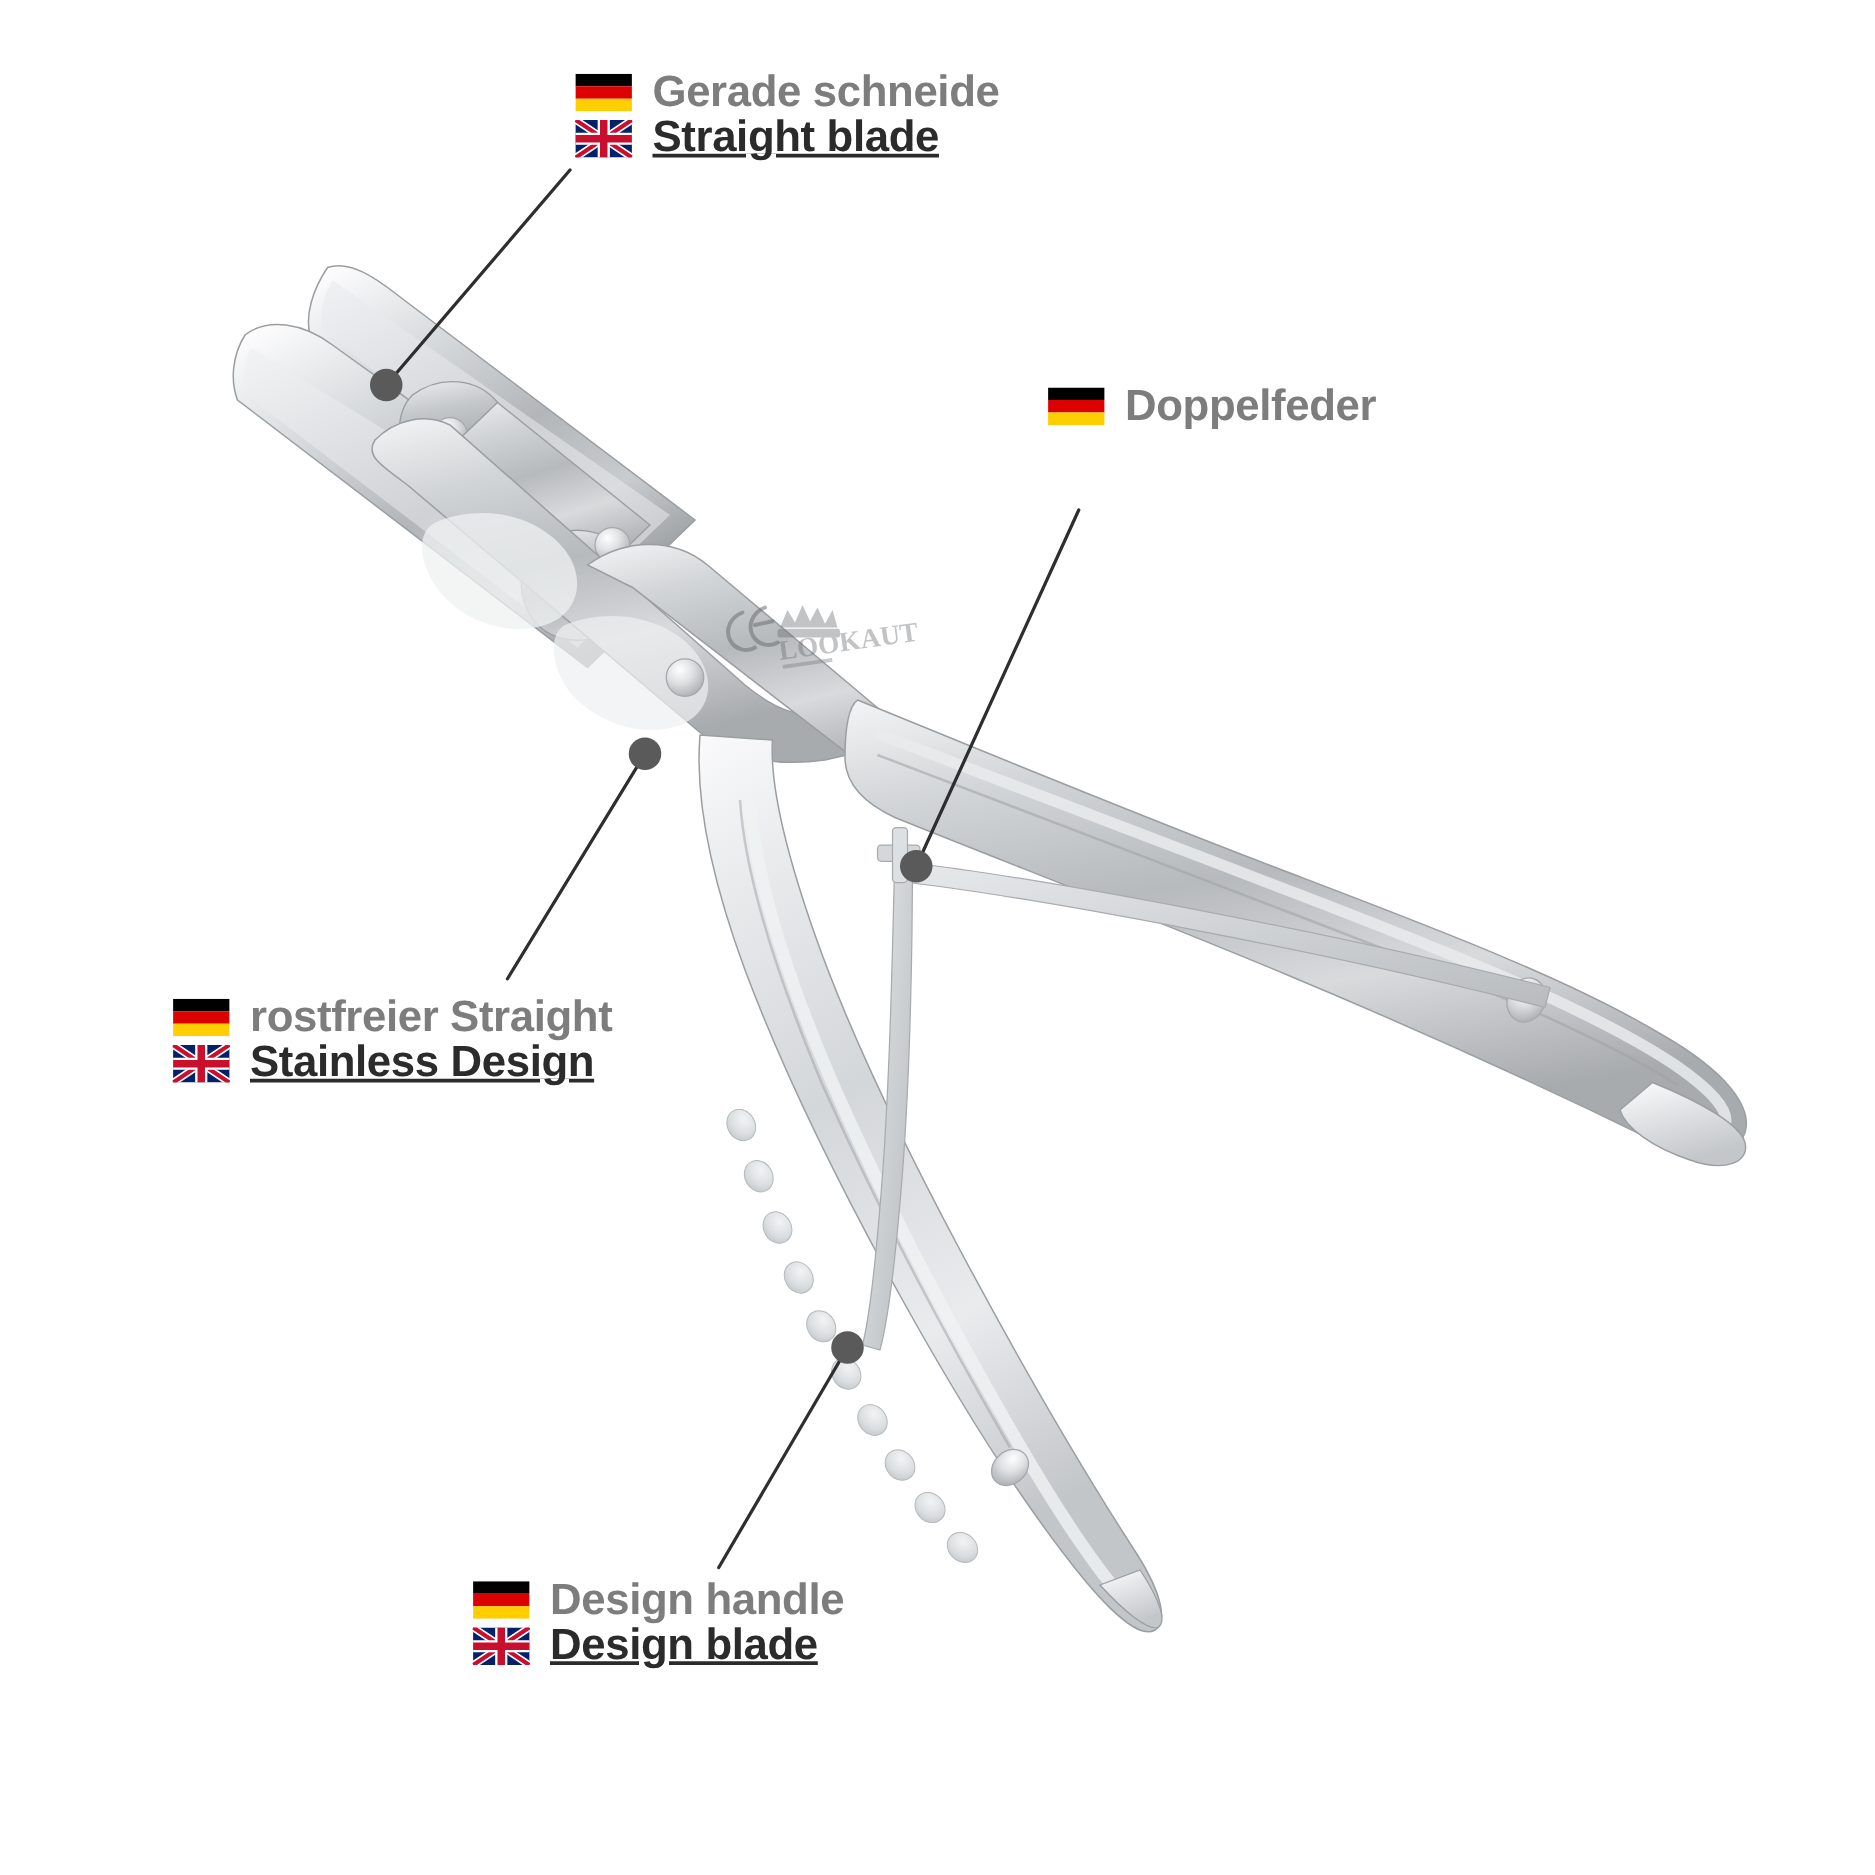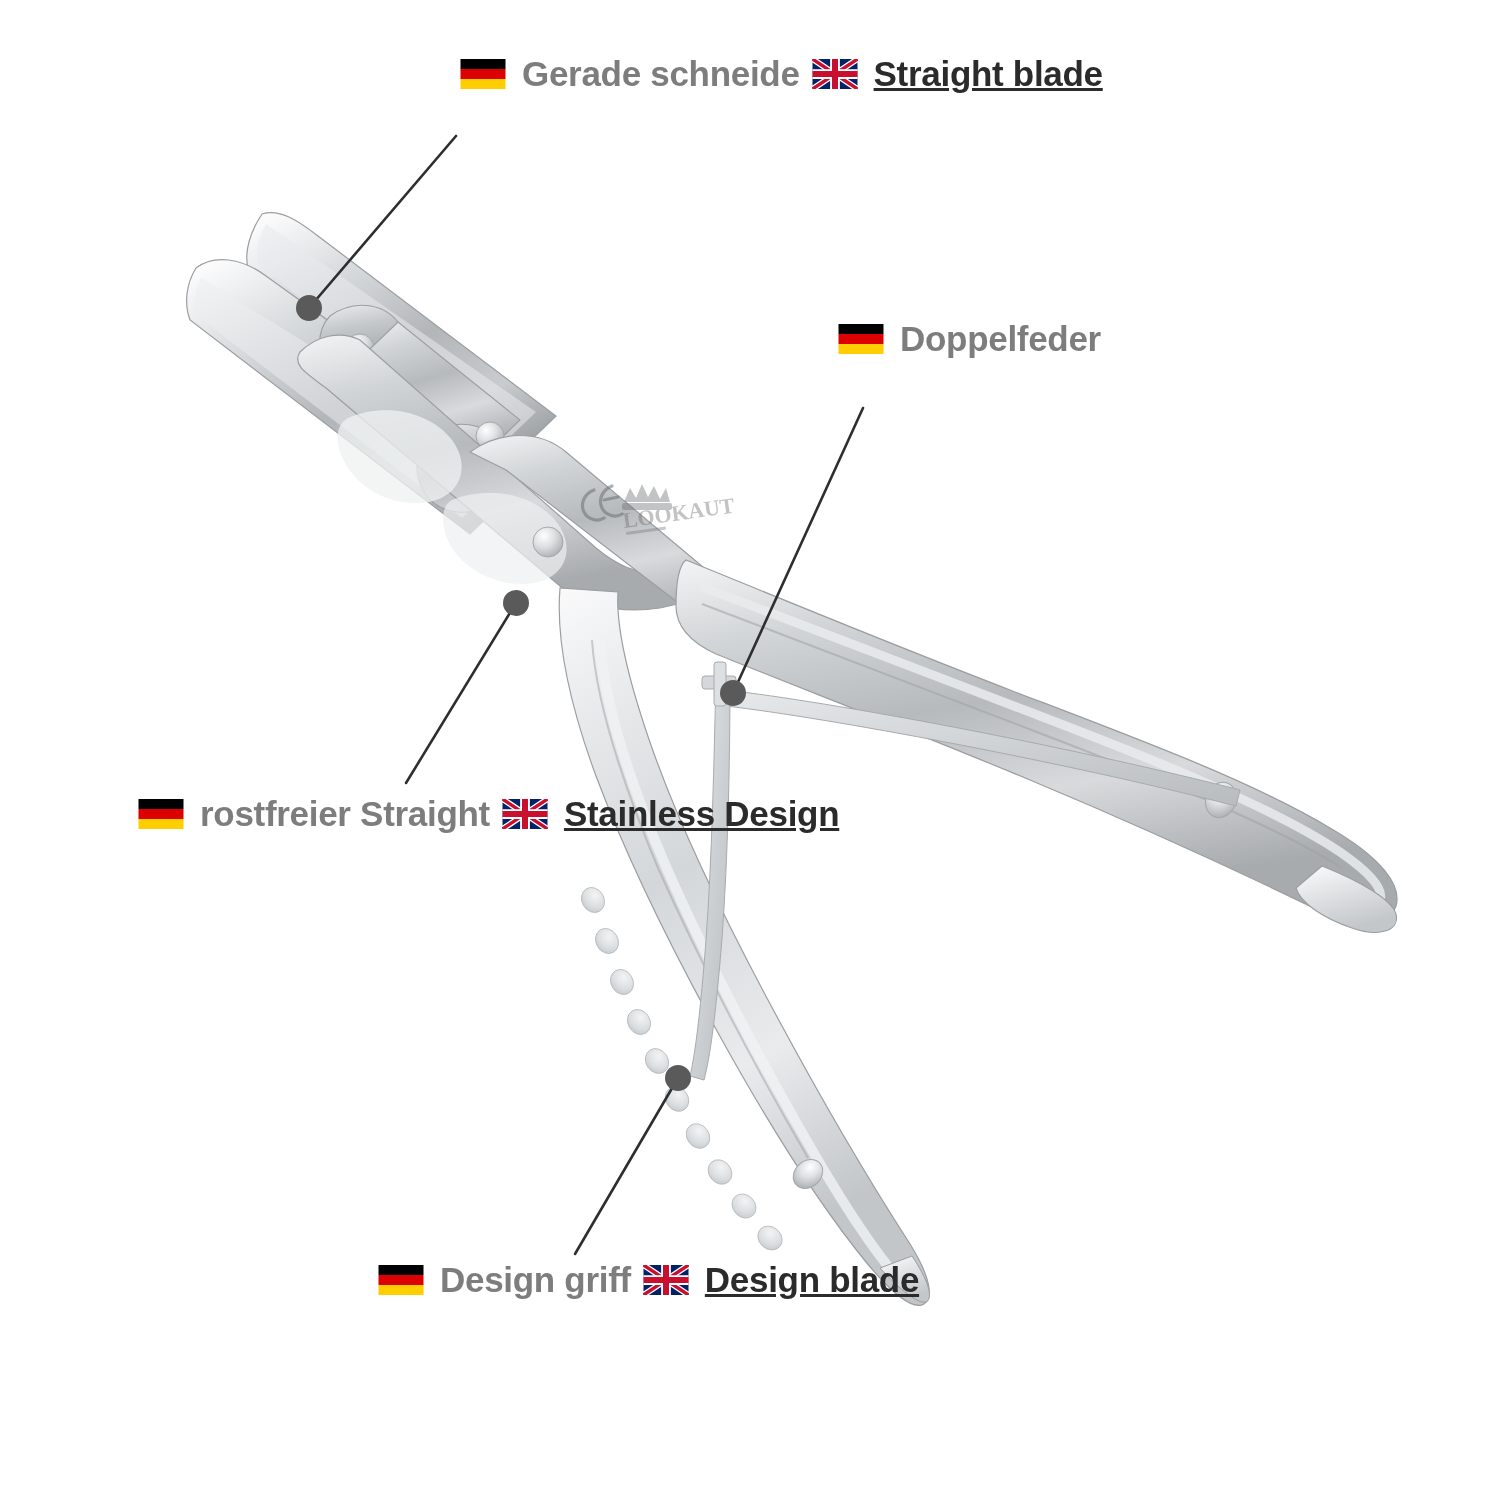--- a/index.html
+++ b/index.html
@@ -13,43 +13,43 @@
     position: relative;
     width: 1500px; height: 1500px;
     background: #ffffff;
   }
   #artwork { position: absolute; inset: 0; width: 1500px; height: 1500px; }
 
   
   .callout {
     position: absolute;
     display: flex;
-    flex-direction: row;
-    gap: 12px;
+    flex-direction: column;
+    gap: 0;
     white-space: nowrap;
   }
   .callout-row { display: flex; align-items: center; gap: 16px; }
   .flag { width: 46px; height: 30px; flex: 0 0 46px; display: block; }
   .lbl-de {
     font-size: 35px;
     font-weight: 700;
     color: #7d7d7d;
     letter-spacing: -0.3px;
     line-height: 1.04;
   }
   .lbl-en {
     font-size: 35px;
     font-weight: 700;
     color: #2b2b2b;
     letter-spacing: -0.3px;
     line-height: 1.04;
     text-decoration: underline;
   }
   #c-blade   { left: 460px; top: 56px;  }
-  #c-spring  { left: 838px; top: 321px; }
+  #c-spring  { left: 838px; top: 307px; }
   #c-steel   { left: 138px; top: 796px; }
   #c-handle  { left: 378px; top: 1262px;}
 </style>
 </head>
 <body>
 
 <div id="stage">
 
   <svg id="artwork" viewBox="0 0 1500 1500">
     <defs>
@@ -292,21 +292,21 @@
     </div>
   </div>
 
   <div class="callout" id="c-handle">
     <div class="callout-row">
       <svg class="flag" viewBox="0 0 60 40">
         <rect width="60" height="13.33" y="0" fill="#000000"></rect>
         <rect width="60" height="13.33" y="13.33" fill="#DD0000"></rect>
         <rect width="60" height="13.34" y="26.66" fill="#FFCE00"></rect>
       </svg>
-      <span class="lbl-de">Design griff</span>
+      <span class="lbl-de">Design handle</span>
     </div>
     <div class="callout-row">
       <svg class="flag" viewBox="0 0 60 40">
         <rect width="60" height="40" fill="#012169"></rect>
         <path d="M0,0 L60,40 M60,0 L0,40" stroke="#FFFFFF" stroke-width="8"></path>
         <path d="M0,0 L60,40 M60,0 L0,40" stroke="#C8102E" stroke-width="4.5"></path>
         <path d="M30,0 V40 M0,20 H60" stroke="#FFFFFF" stroke-width="13"></path>
         <path d="M30,0 V40 M0,20 H60" stroke="#C8102E" stroke-width="8"></path>
       </svg>
       <span class="lbl-en">Design blade</span>

